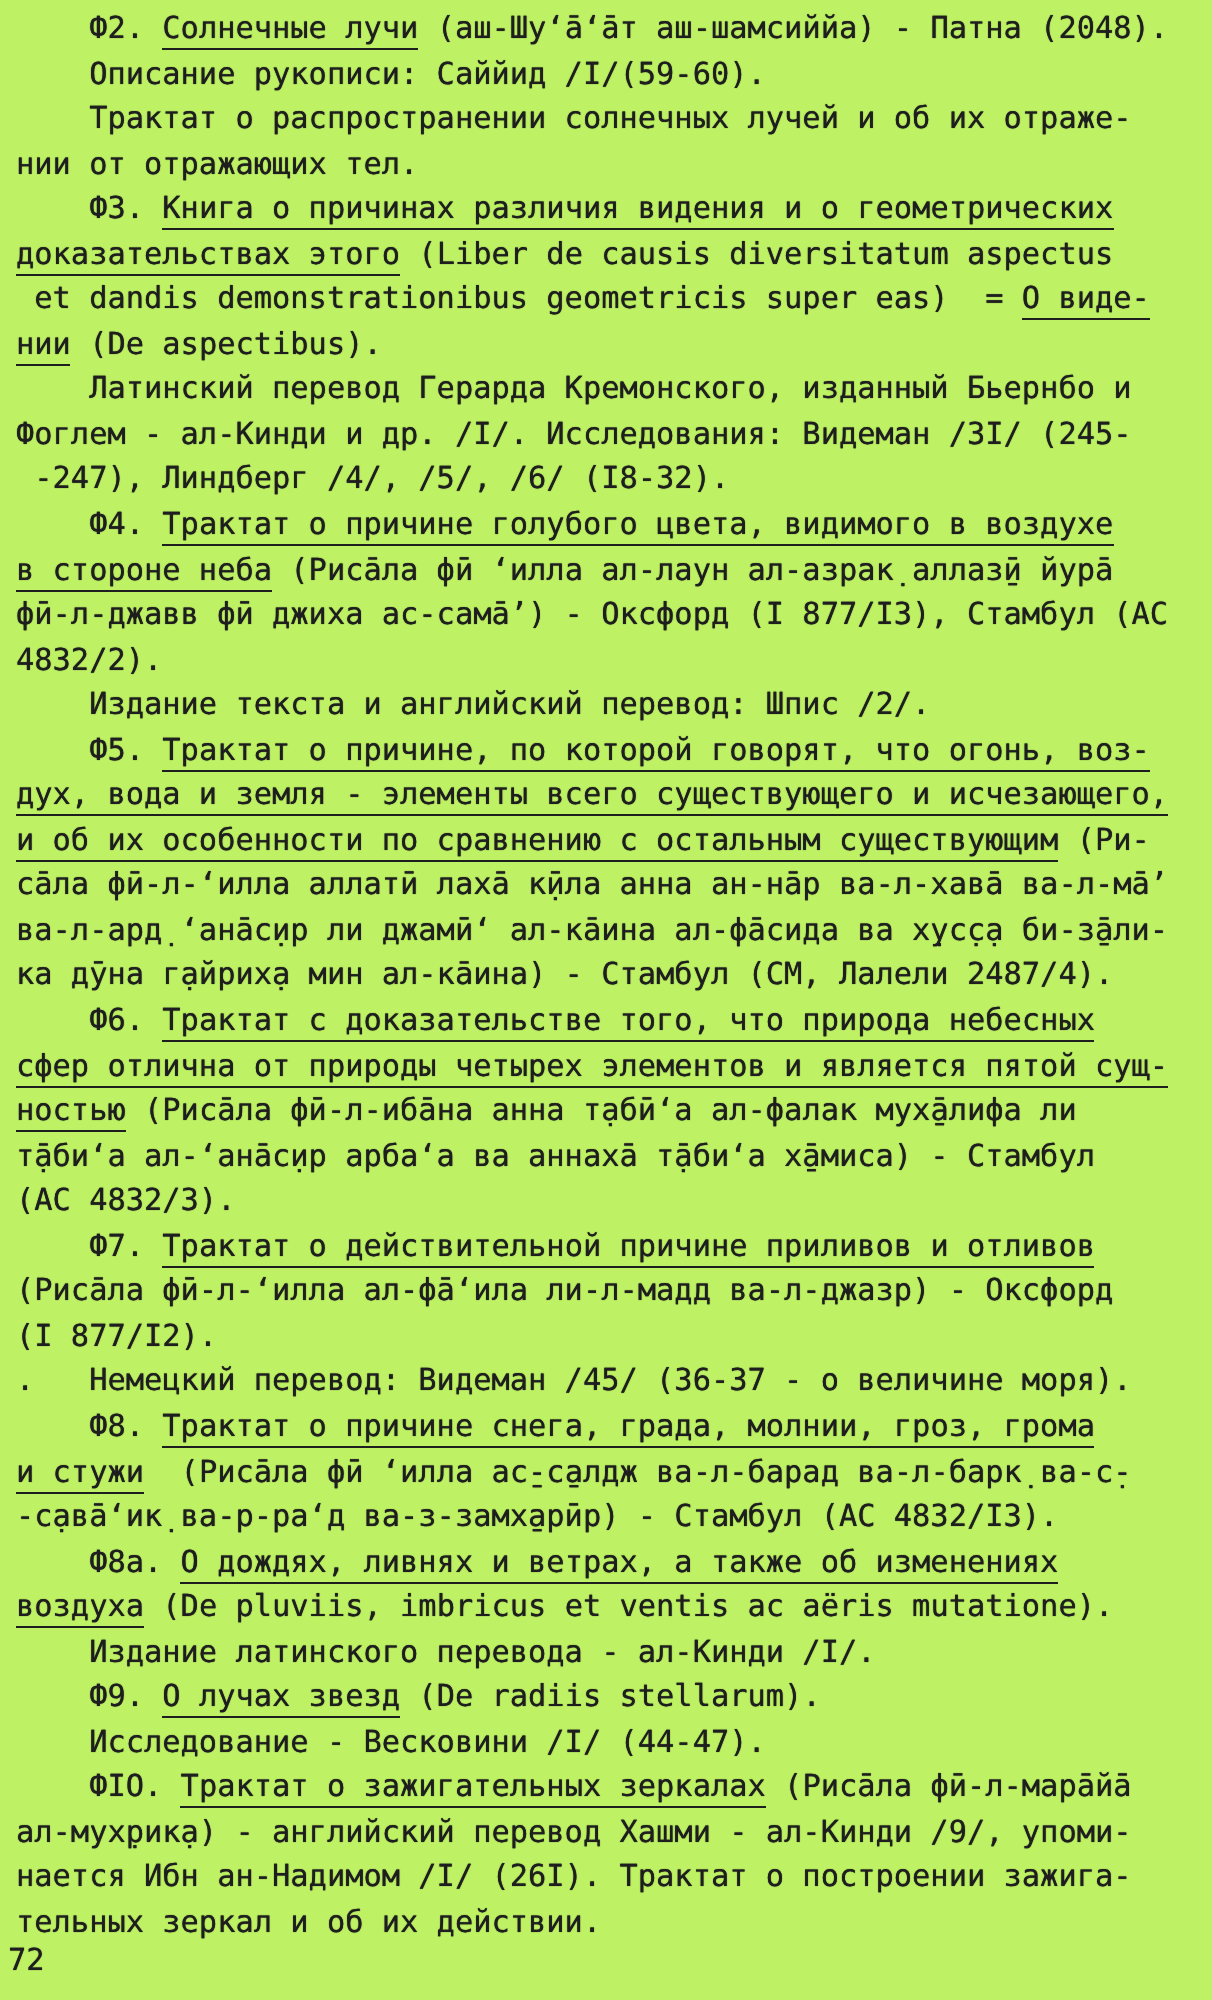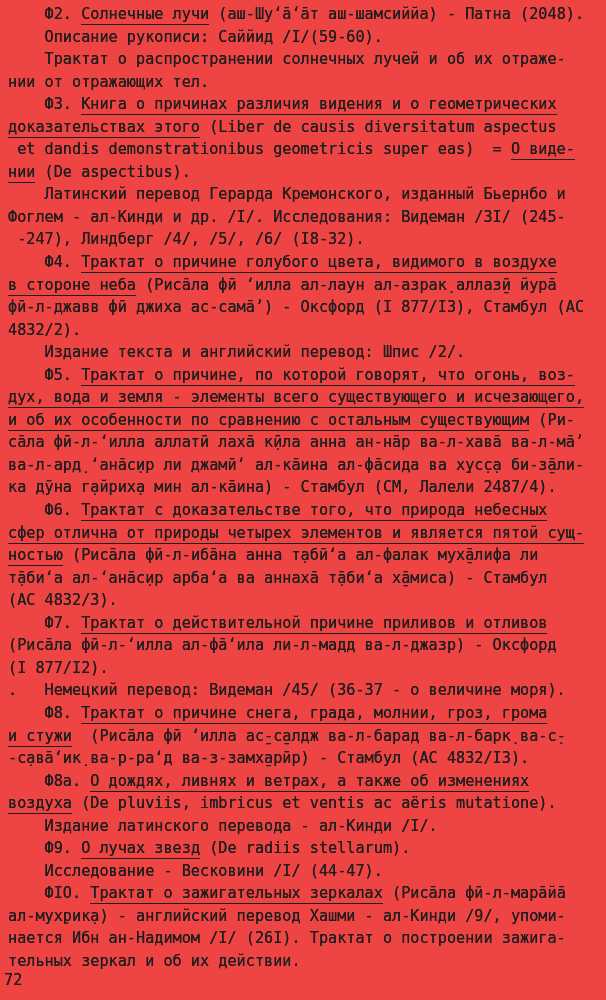--- a/index.html
+++ b/index.html
@@ -30,16 +30,16 @@
   .page-number {
     position: absolute;
     left: 4px;
     top: 969px;
     white-space: pre;
   }
 </style>
 </head>
 <body>
 
-<div class="page" style="background: #ef4444; color: rgb(30, 30, 30);">
+<div class="page" style="background: #bef264; color: rgb(30, 30, 30);">
   <div class="text-block"><div class="line"><span>    Ф2. </span><span class="u">Солнечные лучи</span><span> (аш-Шуʻа̄ʻа̄т аш-шамсиййа) - Патна (2048).</span></div><div class="line"><span>    Описание рукописи: Саййид /I/(59-60).</span></div><div class="line"><span>    Трактат о распространении солнечных лучей и об их отраже-</span></div><div class="line"><span>нии от отражающих тел.</span></div><div class="line"><span>    Ф3. </span><span class="u">Книга о причинах различия видения и о геометрических</span></div><div class="line"><span class="u">доказательствах этого</span><span> (Liber de causis diversitatum aspectus</span></div><div class="line"><span> et dandis demonstrationibus geometricis super eas)  = </span><span class="u">О виде-</span></div><div class="line"><span class="u">нии</span><span> (De aspectibus).</span></div><div class="line"><span>    Латинский перевод Герарда Кремонского, изданный Бьернбо и</span></div><div class="line"><span>Фоглем - ал-Кинди и др. /I/. Исследования: Видеман /3I/ (245-</span></div><div class="line"><span> -247), Линдберг /4/, /5/, /6/ (I8-32).</span></div><div class="line"><span>    Ф4. </span><span class="u">Трактат о причине голубого цвета, видимого в воздухе</span></div><div class="line"><span class="u">в стороне неба</span><span> (Риса̄ла фӣ ʻилла ал-лаун ал-азрак̣ аллаз̱ӣ йура̄</span></div><div class="line"><span>фӣ-л-джавв фӣ джиха ас-сама̄ʼ) - Оксфорд (I 877/I3), Стамбул (АС</span></div><div class="line"><span>4832/2).</span></div><div class="line"><span>    Издание текста и английский перевод: Шпис /2/.</span></div><div class="line"><span>    Ф5. </span><span class="u">Трактат о причине, по которой говорят, что огонь, воз-</span></div><div class="line"><span class="u">дух, вода и земля - элементы всего существующего и исчезающего,</span></div><div class="line"><span class="u">и об их особенности по сравнению с остальным существующим</span><span> (Ри-</span></div><div class="line"><span>са̄ла фӣ-л-ʻилла аллатӣ лаха̄ к̣ӣла анна ан-на̄р ва-л-хава̄ ва-л-ма̄ʼ</span></div><div class="line"><span>ва-л-ард̣ ʻана̄с̣ир ли джамӣʻ ал-ка̄ина ал-фа̄сида ва х̣ус̣с̣а би-з̱а̄ли-</span></div><div class="line"><span>ка дӯна г̣айрих̣а мин ал-ка̄ина) - Стамбул (СМ, Лалели 2487/4).</span></div><div class="line"><span>    Ф6. </span><span class="u">Трактат с доказательстве того, что природа небесных</span></div><div class="line"><span class="u">сфер отлична от природы четырех элементов и является пятой сущ-</span></div><div class="line"><span class="u">ностью</span><span> (Риса̄ла фӣ-л-иба̄на анна т̣абӣʻа ал-фалак мух̱а̄лифа ли</span></div><div class="line"><span>т̣а̄биʻа ал-ʻана̄с̣ир арбаʻа ва аннаха̄ т̣а̄биʻа х̱а̄миса) - Стамбул</span></div><div class="line"><span>(АС 4832/3).</span></div><div class="line"><span>    Ф7. </span><span class="u">Трактат о действительной причине приливов и отливов</span></div><div class="line"><span>(Риса̄ла фӣ-л-ʻилла ал-фа̄ʻила ли-л-мадд ва-л-джазр) - Оксфорд</span></div><div class="line"><span>(I 877/I2).</span></div><div class="line"><span>.   Немецкий перевод: Видеман /45/ (36-37 - о величине моря).</span></div><div class="line"><span>    Ф8. </span><span class="u">Трактат о причине снега, града, молнии, гроз, грома</span></div><div class="line"><span class="u">и стужи</span><span>  (Риса̄ла фӣ ʻилла ас̱-с̱алдж ва-л-барад ва-л-барк̣ ва-с̣-</span></div><div class="line"><span>-с̣ава̄ʻик̣ ва-р-раʻд ва-з-замх̱арӣр) - Стамбул (АС 4832/I3).</span></div><div class="line"><span>    Ф8а. </span><span class="u">О дождях, ливнях и ветрах, а также об изменениях</span></div><div class="line"><span class="u">воздуха</span><span> (De pluviis, imbricus et ventis ac aëris mutatione).</span></div><div class="line"><span>    Издание латинского перевода - ал-Кинди /I/.</span></div><div class="line"><span>    Ф9. </span><span class="u">О лучах звезд</span><span> (De radiis stellarum).</span></div><div class="line"><span>    Исследование - Весковини /I/ (44-47).</span></div><div class="line"><span>    ФIО. </span><span class="u">Трактат о зажигательных зеркалах</span><span> (Риса̄ла фӣ-л-мара̄йа̄</span></div><div class="line"><span>ал-мух̣рик̣а) - английский перевод Хашми - ал-Кинди /9/, упоми-</span></div><div class="line"><span>нается Ибн ан-Надимом /I/ (26I). Трактат о построении зажига-</span></div><div class="line"><span>тельных зеркал и об их действии.</span></div></div>
   <div class="page-number">72</div>
 </div>
 
 </body></html>

